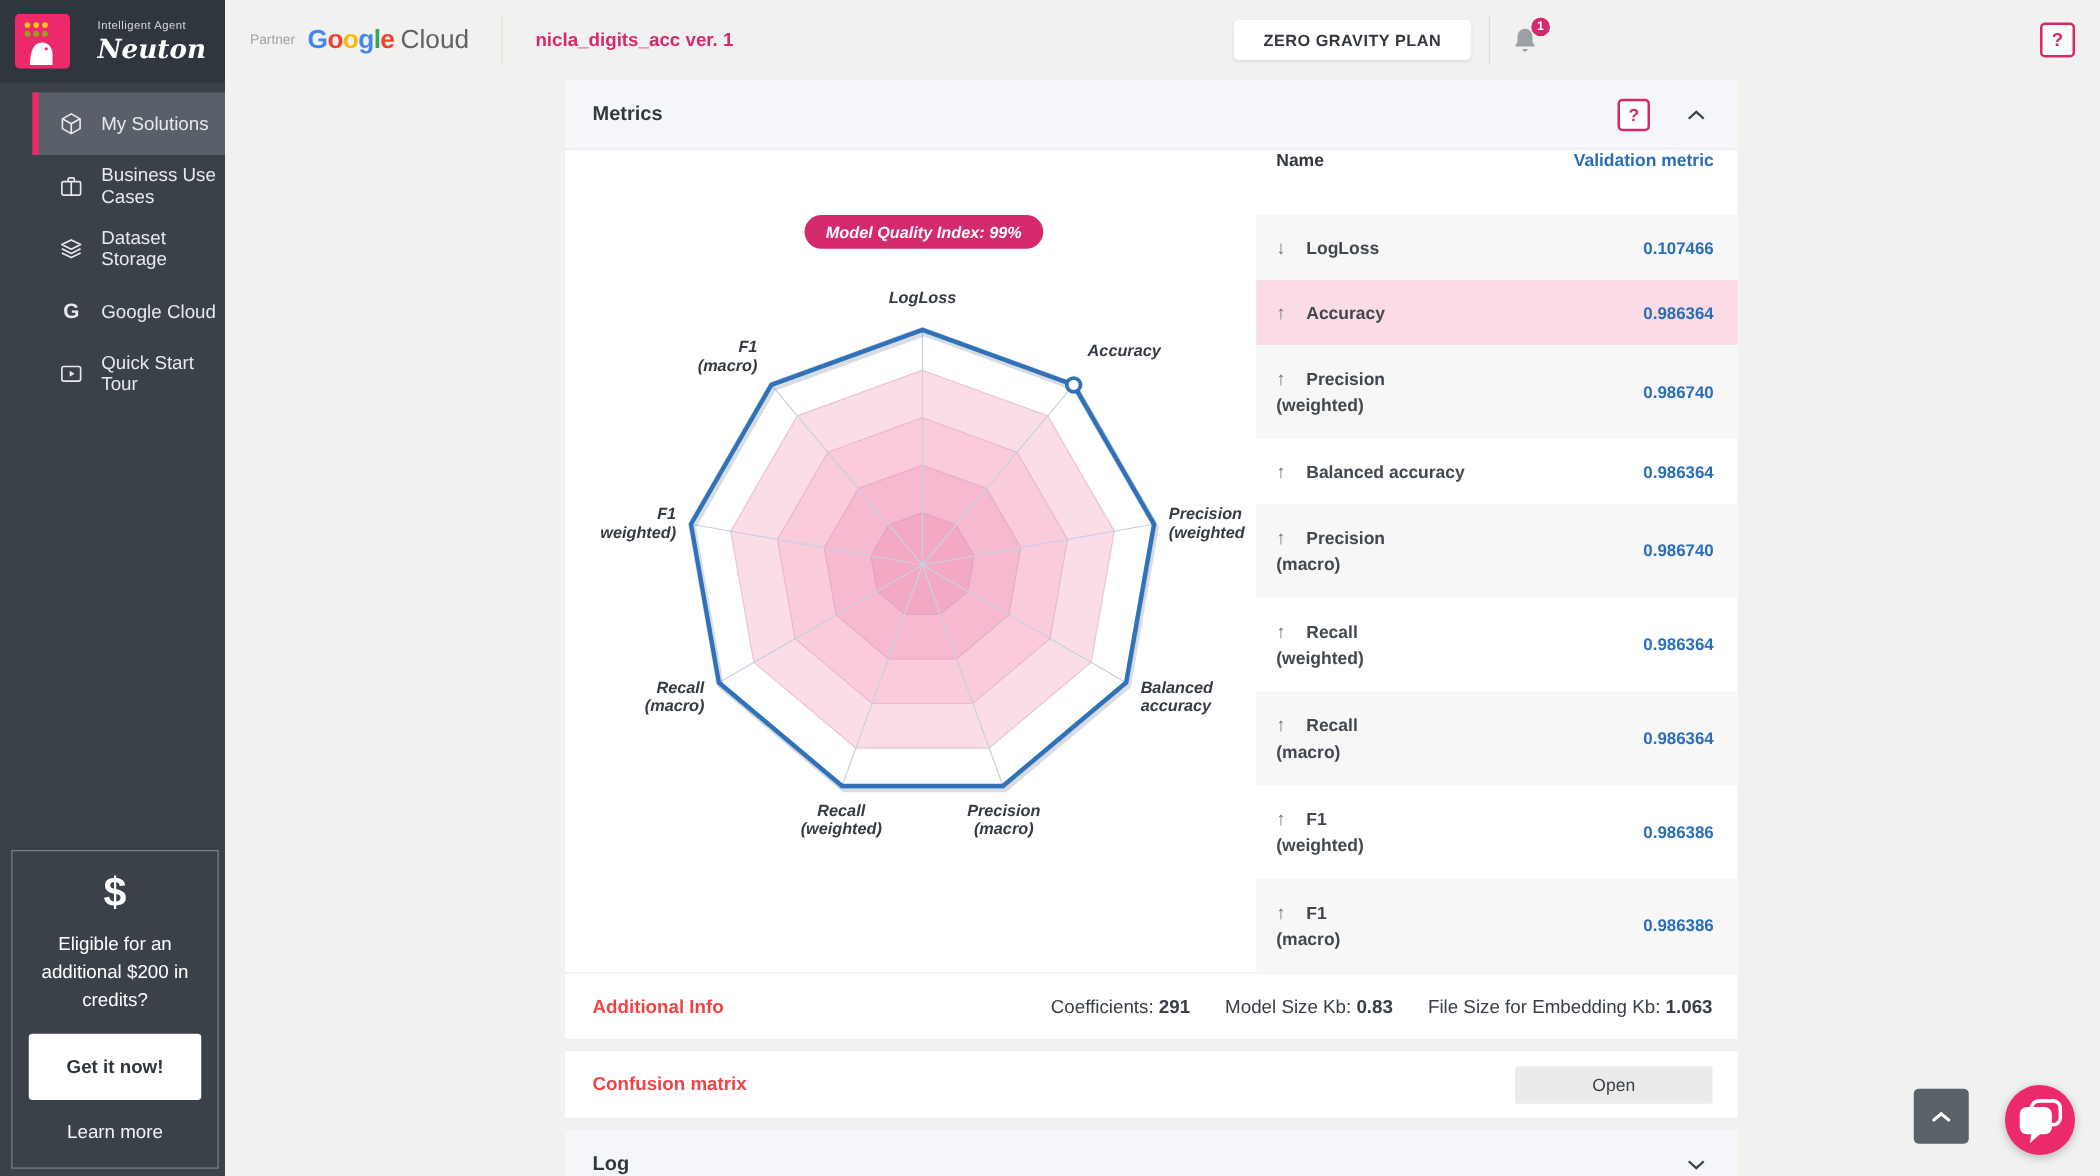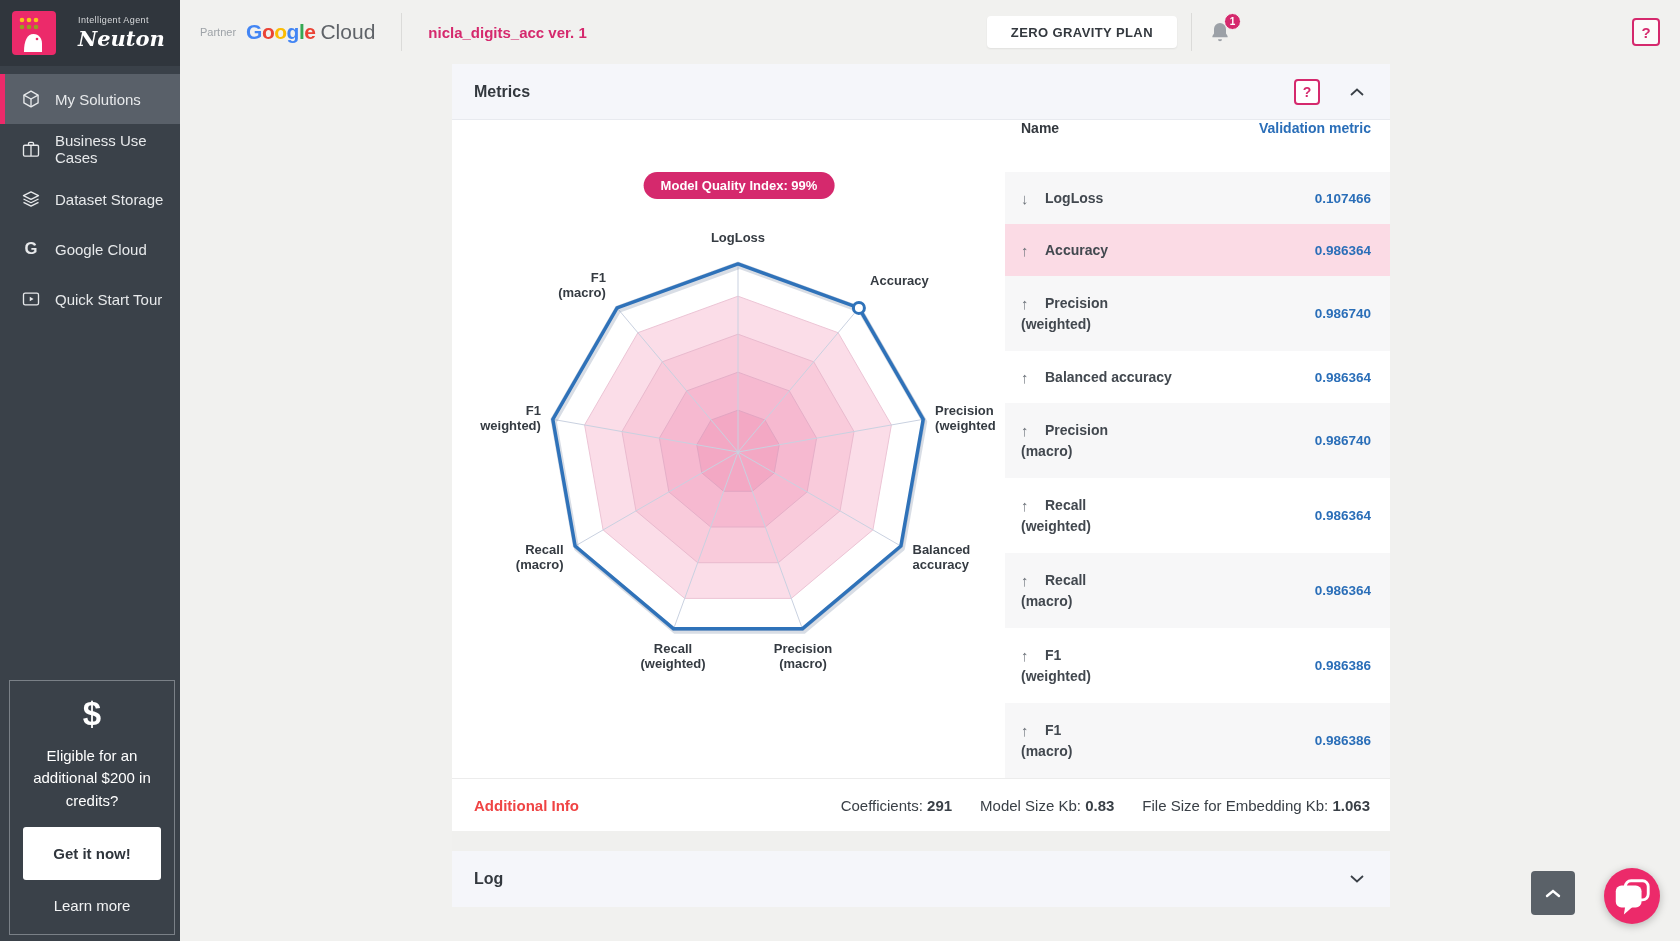--- a/index.html
+++ b/index.html
@@ -11,21 +11,21 @@
   html,body{width:1680px;height:941px;overflow:hidden;background:var(--page-bg);
     font-family:"Liberation Sans","DejaVu Sans",sans-serif;color:#3A4047;}
 
   
   .sidebar{position:fixed;left:0;top:0;bottom:0;width:180px;background:var(--sidebar-bg);z-index:20;}
   .logo-block{height:66px;background:#30363D;display:flex;align-items:center;gap:22px;padding:0 12px;}
   .logo-mark{width:44px;height:44px;flex:0 0 auto;}
   .brand-text{display:flex;flex-direction:column;}
   .brand-tagline{font-size:9px;color:#D8DADC;letter-spacing:.4px;}
   .brand-name{font-family:"DejaVu Serif",serif;font-style:italic;font-weight:700;font-size:21px;color:#fff;margin-top:1px;}
-  .menu{margin-top:8px;}
+  .menu{margin-top:8px;margin-left:26px;}
   .menu-item{position:relative;display:flex;align-items:center;gap:14px;height:50px;padding-left:21px;
     color:#E7E9EB;font-size:15px;cursor:pointer;}
   .menu-item svg{width:20px;height:20px;flex:0 0 auto;}
   .menu-item.active{background:var(--sidebar-active);}
   .menu-item.active::before{content:"";position:absolute;left:0;top:0;bottom:0;width:5px;background:var(--logo-pink);}
   .promo{position:absolute;left:9px;right:5px;bottom:6px;border:1px solid #7A8087;
     padding:16px 13px 20px;text-align:center;color:#fff;}
   .promo-dollar{font-size:33px;font-weight:700;line-height:1;}
   .promo-text{margin-top:15px;font-size:15px;line-height:1.5;}
   .promo-btn{display:block;width:100%;margin:15px 0 17px;background:#fff;border:none;border-radius:3px;
@@ -58,21 +58,21 @@
   .card{position:absolute;left:272px;top:64px;width:938px;background:#fff;}
   .section-header{height:56px;background:var(--panel-header-bg);display:flex;align-items:center;padding:0 22px;}
   .metrics-header{border-bottom:1px solid #E8EAEF;}
   .section-title{font-size:16px;font-weight:700;color:#33383E;}
   .header-actions{margin-left:auto;display:flex;align-items:center;gap:26px;}
   .mini-help{width:26px;height:26px;border:2px solid var(--accent-pink);border-radius:4px;background:#fff;
     color:var(--accent-pink);font-weight:700;font-size:14px;display:flex;align-items:center;justify-content:center;cursor:pointer;}
   .chevron-btn{background:none;border:none;cursor:pointer;display:flex;align-items:center;padding:4px;}
 
   .metrics-body{display:flex;}
-  .radar-pane{width:553px;height:658px;position:relative;flex:0 0 auto;}
+  .radar-pane{width:553px;height:658px;position:relative;flex:0 0 auto;font-style:italic;}
   .quality-badge{position:absolute;top:52px;left:287px;transform:translateX(-50%);
     background:var(--accent-pink);color:#fff;font-size:13px;font-weight:700;
     padding:6px 17px;border-radius:15px;white-space:nowrap;}
   .radar-svg{position:absolute;left:0;top:0;}
 
   .table-pane{flex:1;}
   .table-head{height:52px;display:flex;align-items:flex-start;padding:0 19px 0 16px;}
   .col-name{font-size:14px;font-weight:600;color:#33383E;}
   .col-value{margin-left:auto;font-size:14px;font-weight:600;color:var(--link-blue);cursor:pointer;}
   .metric-row{display:flex;align-items:center;padding:0 19px 0 16px;}
@@ -351,20 +351,24 @@
       <span class="ai-title">Additional Info</span>
       <span class="ai-items" id="ai-items">
           <span class="ai-item"><span>Coefficients: </span><b>291</b></span>
           <span class="ai-item"><span>Model Size Kb: </span><b>0.83</b></span>
           <span class="ai-item"><span>File Size for Embedding Kb: </span><b>1.063</b></span>
         </span>
     </div>
 
     <div class="band"></div>
 
+    <div class="confusion-row">
+      <span class="ai-title">Confusion matrix</span>
+      <button class="open-btn">Open</button>
+    </div>
 
     <div class="band"></div>
 
     <div class="section-header">
       <span class="section-title">Log</span>
       <span class="header-actions">
         <button class="chevron-btn">
           <svg width="14" height="8" viewBox="0 0 14 8" fill="none" stroke="#3A4047" stroke-width="1.8">
               <path d="M1 1l6 5.5L13 1"></path>
             </svg>

